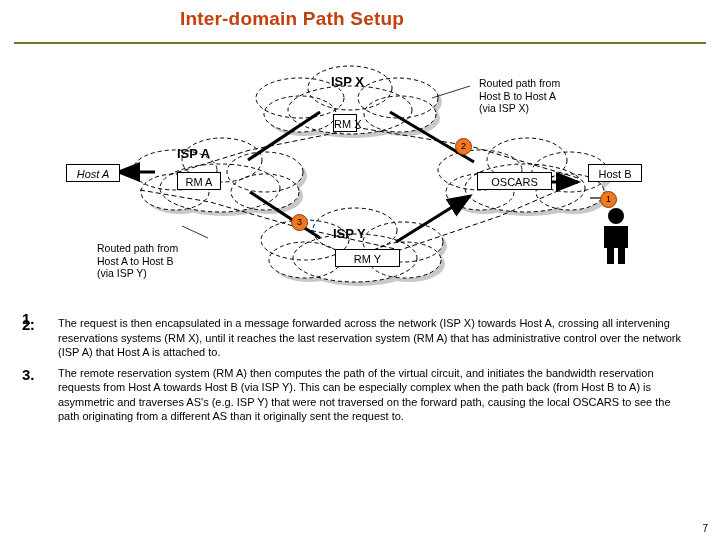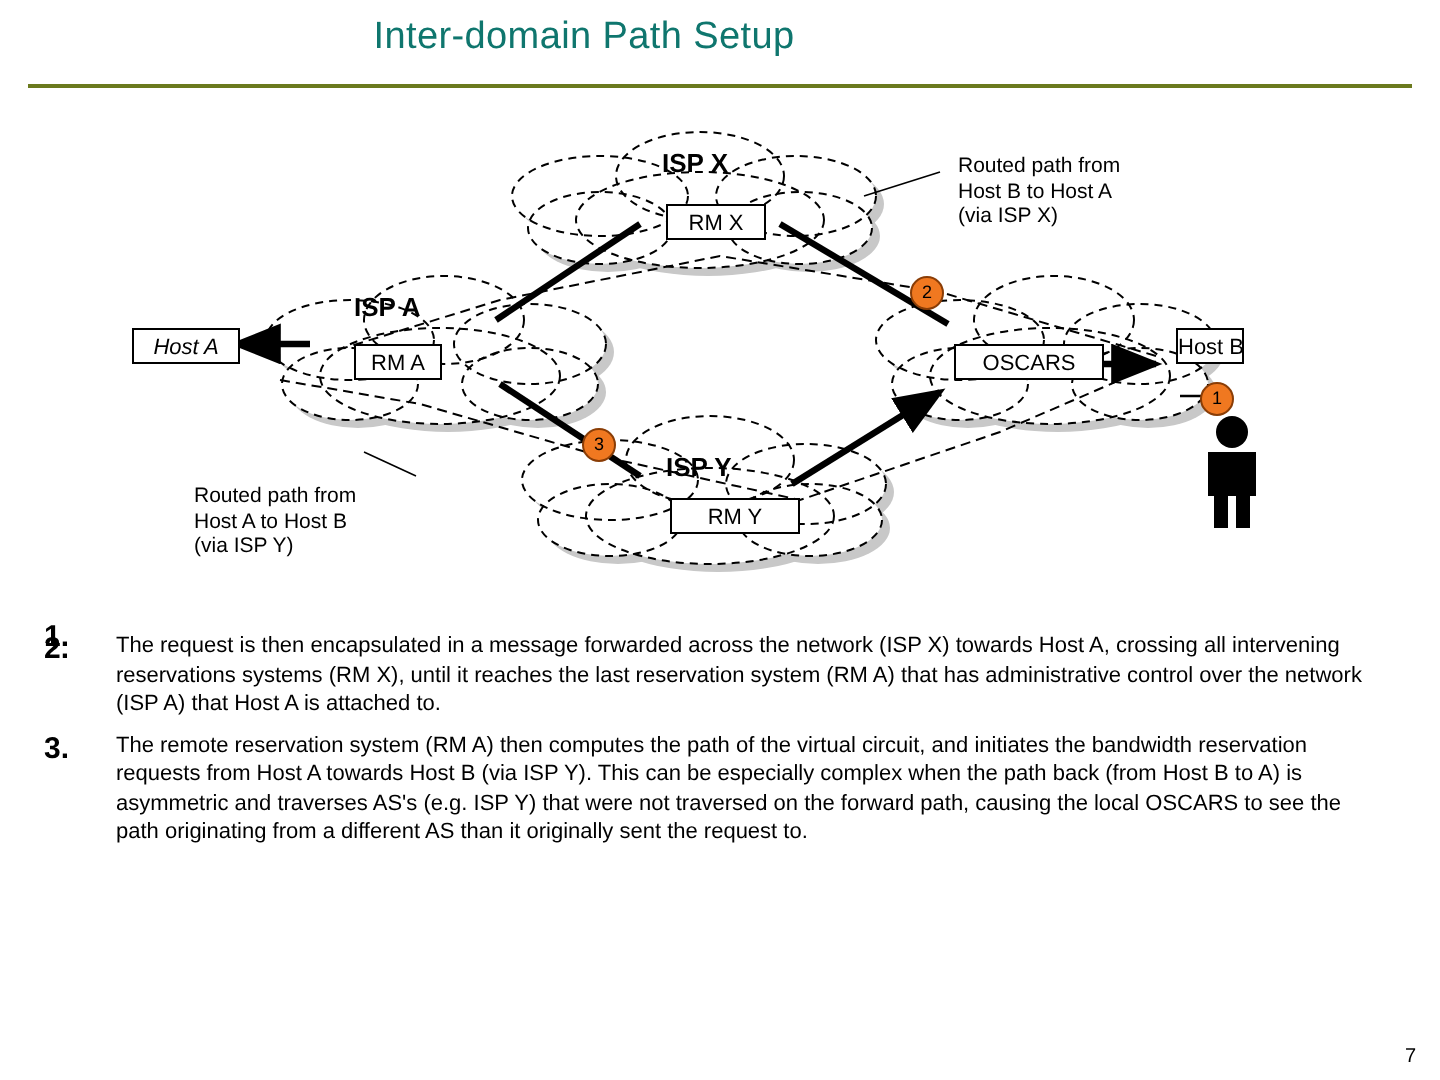--- a/index.html
+++ b/index.html
@@ -20,22 +20,22 @@
     width: 720px;
     height: 540px;
   }
   .title {
     position: absolute;
     left: 0;
     top: 8px;
     width: 584px;
     text-align: center;
     font-size: 19px;
-    font-weight: normal;
-    color: #0f766e;
+    font-weight: bold;
+    color: #c2410c;
     letter-spacing: 0.2px;
   }
   .title-rule {
     position: absolute;
     left: 14px;
     top: 42px;
     width: 692px;
     height: 2px;
     background: #6b7a1e;
   }
@@ -297,25 +297,25 @@
         <line x1="470" y1="36" x2="432" y2="48"></line>
         <line x1="208" y1="188" x2="182" y2="176"></line>
       </g>
     </svg>
 
     <div class="cloud-label" style="left:331px; top:24px;">ISP X</div>
     <div class="cloud-label" style="left:177px; top:96px;">ISP A</div>
     <div class="cloud-label" style="left:487px; top:96px;margin-top:25px;">ISP B</div>
     <div class="cloud-label" style="left:333px; top:176px;">ISP Y</div>
 
-    <div class="node-box" style="left:333px; top:52px; width:50px;">RM X</div>
+    <div class="node-box" style="left:333px; top:64px; width:24px;">RM X</div>
     <div class="node-box" style="left:177px; top:122px; width:44px;">RM A</div>
     <div class="node-box" style="left:335px; top:199px; width:65px;">RM Y</div>
     <div class="node-box" style="left:66px; top:114px; width:54px;font-style:italic;">Host A</div>
-    <div class="node-box" style="left:588px; top:114px; width:34px;">Host B</div>
+    <div class="node-box" style="left:588px; top:114px; width:54px;">Host B</div>
     <div class="node-box" style="left:477px; top:122px; width:75px;">OSCARS</div>
 
     <div class="annot" style="left:479px; top:27px;">
       <div>Routed path from</div>
       <div>Host B to Host A</div>
       <div>(via ISP X)</div>
     </div>
     <div class="annot" style="left:97px; top:192px;">
       <div>Routed path from</div>
       <div>Host A to Host B</div>

